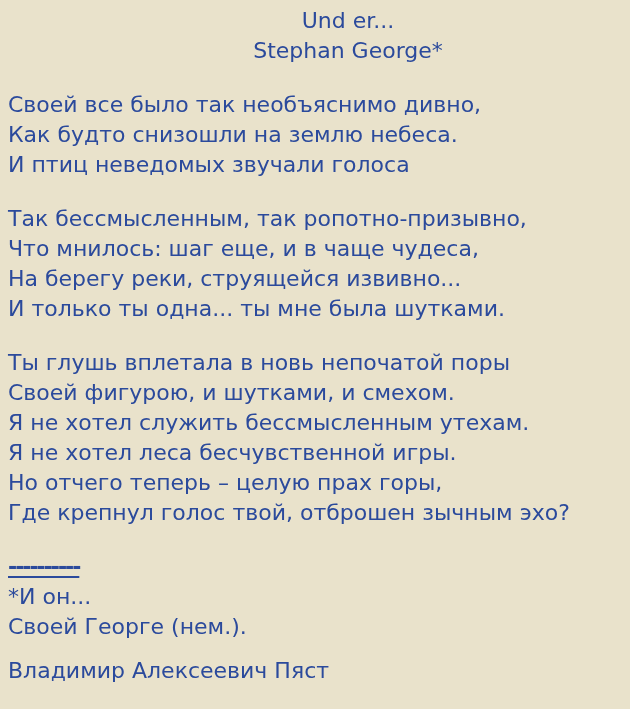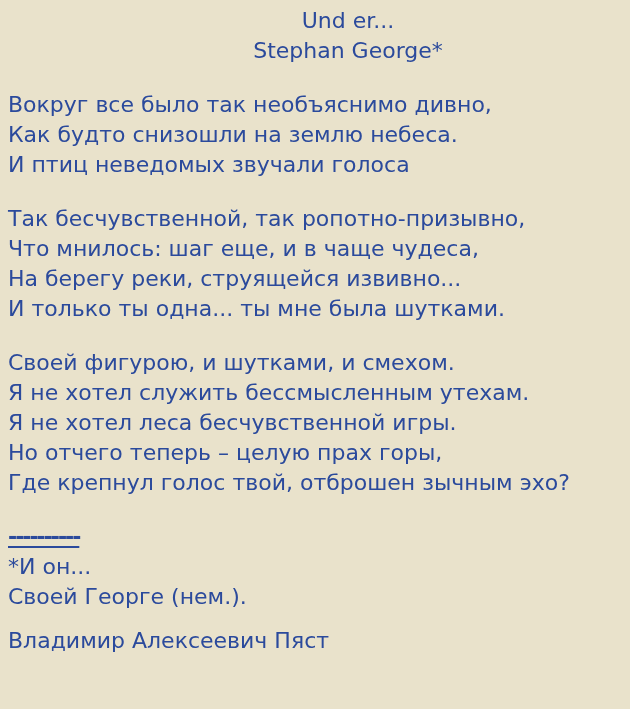--- a/index.html
+++ b/index.html
@@ -39,33 +39,34 @@
 <body>
 
 <div class="page">
 
   <div class="header">
     <p>Und er...</p>
     <p>Stephan George*</p>
   </div>
 
   <div class="stanza">
-    <p>Вокруг все было так необъяснимо дивно,</p>
+    <p>Своей все было так необъяснимо дивно,</p>
     <p>Как будто снизошли на землю небеса.</p>
     <p>И птиц неведомых звучали голоса</p>
   </div>
 
   <div class="stanza">
-    <p>Так бесчувственной, так ропотно-призывно,</p>
+    <p>Так бессмысленным, так ропотно-призывно,</p>
     <p>Что мнилось: шаг еще, и в чаще чудеса,</p>
     <p>На берегу реки, струящейся извивно...</p>
     <p>И только ты одна... ты мне была шутками.</p>
   </div>
 
   <div class="stanza">
+    <p>Ты глушь вплетала в новь непочатой поры</p>
     <p>Своей фигурою, и шутками, и смехом.</p>
     <p>Я не хотел служить бессмысленным утехам.</p>
     <p>Я не хотел леса бесчувственной игры.</p>
     <p>Но отчего теперь – целую прах горы,</p>
     <p>Где крепнул голос твой, отброшен зычным эхо?</p>
   </div>
 
   <div class="footnote">
     <p><span class="divider-line">----------</span></p>
     <p>*И он...</p>

